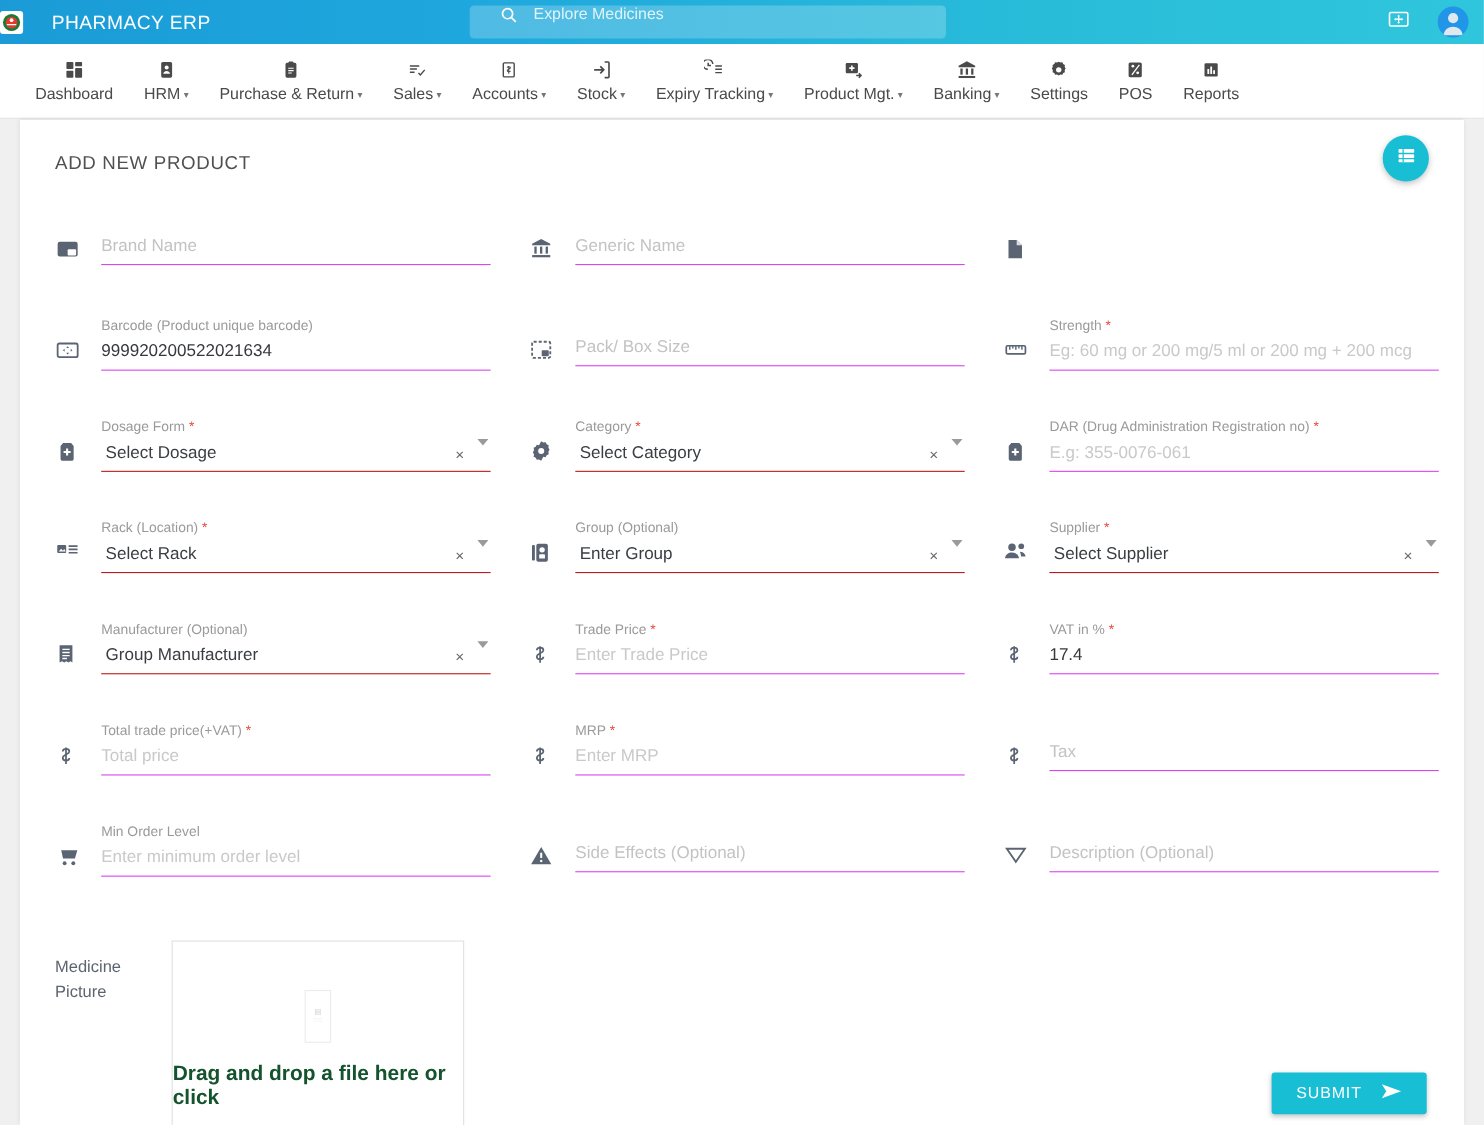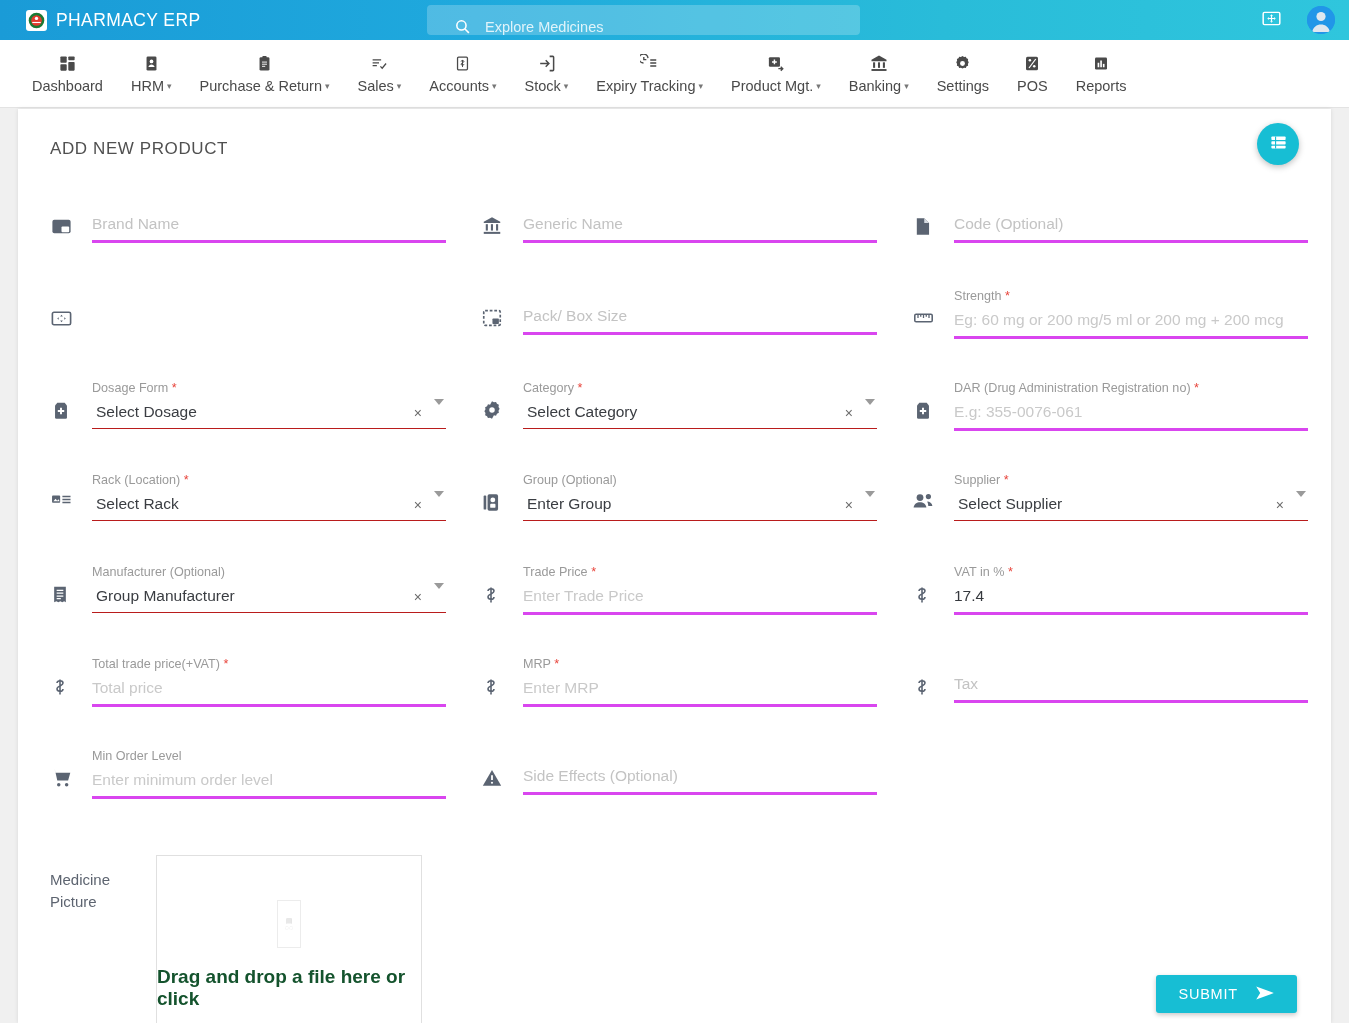--- a/index.html
+++ b/index.html
@@ -8,32 +8,32 @@
     font-family: "Liberation Sans", sans-serif;
     background: #f0f0f0; overflow: hidden;
   }
 
   
   .topbar {
     height: 40px; width: 100%;
     background: linear-gradient(90deg, #1a9bd7 0%, #1fa9dd 35%, #29bcd9 70%, #2fc6dd 100%);
     display: flex; align-items: center; position: relative;
   }
-  .brand { display: flex; align-items: flex-end; gap: 9px; padding-left: 26px; width: 420px; }
+  .brand { display: flex; align-items: flex-end; gap: 26px; padding-left: 0; width: 420px; }
   .brand-logo {
     width: 21px; height: 21px; border-radius: 3px; background: #fff;
     display: flex; align-items: center; justify-content: center;
   }
   .brand-title {
     color: #fff; font-size: 17.5px; letter-spacing: .4px; font-weight: 400;
   }
   .searchwrap {
     position: absolute; left: 427px; top: 5px; width: 433px; height: 30px;
     background: rgba(255,255,255,.22); border-radius: 4px;
-    display: flex; align-items: flex-end; gap: 14px; padding-left: 27px;
+    display: flex; align-items: flex-start; gap: 14px; padding-left: 27px;
   }
   .searchwrap .sicon { display: flex; align-items: center; }
   .search-input {
     background: transparent; border: none; outline: none; flex: 1;
     color: #fff; font-size: 14.5px; font-family: "Liberation Sans", sans-serif;
   }
   .search-input::placeholder { color: rgba(255,255,255,.82); }
   .topright {
     position: absolute; right: 14px; top: 0; height: 40px;
     display: flex; align-items: center; gap: 25px;
@@ -84,21 +84,21 @@
   .fld-icon {
     width: 42px; min-width: 42px; display: flex; align-items: center;
     justify-content: flex-start; padding-top: 18px; color: #5b6472;
   }
   .fld-body { flex: 1; position: relative; }
   .fld-label {
     font-size: 12.6px; color: #9a9a9a; margin-bottom: 4px; white-space: nowrap;
   }
   .req { color: #e8453c; }
   .fld-input {
-    border: none; border-bottom: 3px solid #d946ef; outline: none;
+    border: none; border-bottom: 1px solid #d946ef; outline: none;
     width: 100%; padding: 4px 0 7px 0; font-size: 15.5px;
     color: #35383d; background: transparent;
     font-family: "Liberation Sans", sans-serif;
   }
   .fld-input::placeholder { color: #c3c3c3; }
   .fld-input.bigph::placeholder { font-size: 15.5px; color: #c9c9c9; }
   
   .field.nolabel .fld-body { padding-top: 14px; }
   .select-box {
     position: relative; border-bottom: 1px solid #b91c1c;
@@ -399,31 +399,32 @@
       </div>
     </div>
 
     <div class="field nolabel">
       <div class="fld-icon">
         <svg width="21" height="23" viewBox="0 0 24 24" fill="#5b6472">
           <path d="M5.5 2.5h8.5l5.5 5.5v13.5h-14z"></path>
           <path d="M14 2.5v5.5h5.5z" fill="#d9dde3"></path>
         </svg>
       </div>
-      <div class="fld-body">
-        <input class="fld-input" type="text" placeholder="Code (Optional)" style="">
-      </div>
     </div>
 
     <div class="field">
       <div class="fld-icon">
         <svg width="23" height="23" viewBox="0 0 24 24" fill="none" stroke="#5b6472" stroke-width="1.7">
           <rect x="2.5" y="5.5" width="19" height="13" rx="1.6"></rect>
           <path d="M12 8l-1.4 1.8h2.8zM12 16l-1.4-1.8h2.8M7.5 12l1.6-1.4v2.8zM16.5 12l-1.6-1.4v2.8" fill="#5b6472" stroke="none"></path>
         </svg>
+      </div>
+      <div class="fld-body">
+        <div class="fld-label">Barcode (Product unique barcode)</div>
+        <input class="fld-input" type="text" value="999920200522021634" style="">
       </div>
     </div>
 
     <div class="field nolabel">
       <div class="fld-icon">
         <svg width="22" height="22" viewBox="0 0 24 24" fill="none" stroke="#5b6472" stroke-width="1.8" stroke-dasharray="3 2">
           <rect x="3" y="4" width="18" height="16" rx="1.5"></rect>
           <rect x="12.5" y="12.5" width="7" height="6" rx=".8" fill="#5b6472" stroke="none"></rect>
         </svg>
       </div>
@@ -664,20 +665,30 @@
           <path d="M12 3.2L22 20.4H2z"></path>
           <path d="M12 9v5.2" stroke="#fff" stroke-width="2"></path>
           <circle cx="12" cy="17.2" r="1.2" fill="#fff"></circle>
         </svg>
       </div>
       <div class="fld-body">
         <input class="fld-input" type="text" placeholder="Side Effects (Optional)" style="">
       </div>
     </div>
 
+    <div class="field nolabel">
+      <div class="fld-icon">
+        <svg width="23" height="22" viewBox="0 0 24 24" fill="none" stroke="#5b6472" stroke-width="1.8">
+          <path d="M3 5h18l-9 13z"></path>
+        </svg>
+      </div>
+      <div class="fld-body">
+        <input class="fld-input" type="text" placeholder="Description (Optional)" style="">
+      </div>
+    </div>
   </div>
 
   <div class="bottom">
     <div class="upload-label">Medicine Picture</div>
     <div class="dropzone">
       <div class="dz-icon">▤<br>◌◌</div>
       <div class="dz-text">Drag and drop a file here or click</div>
     </div>
 
     <button class="submit-btn">

